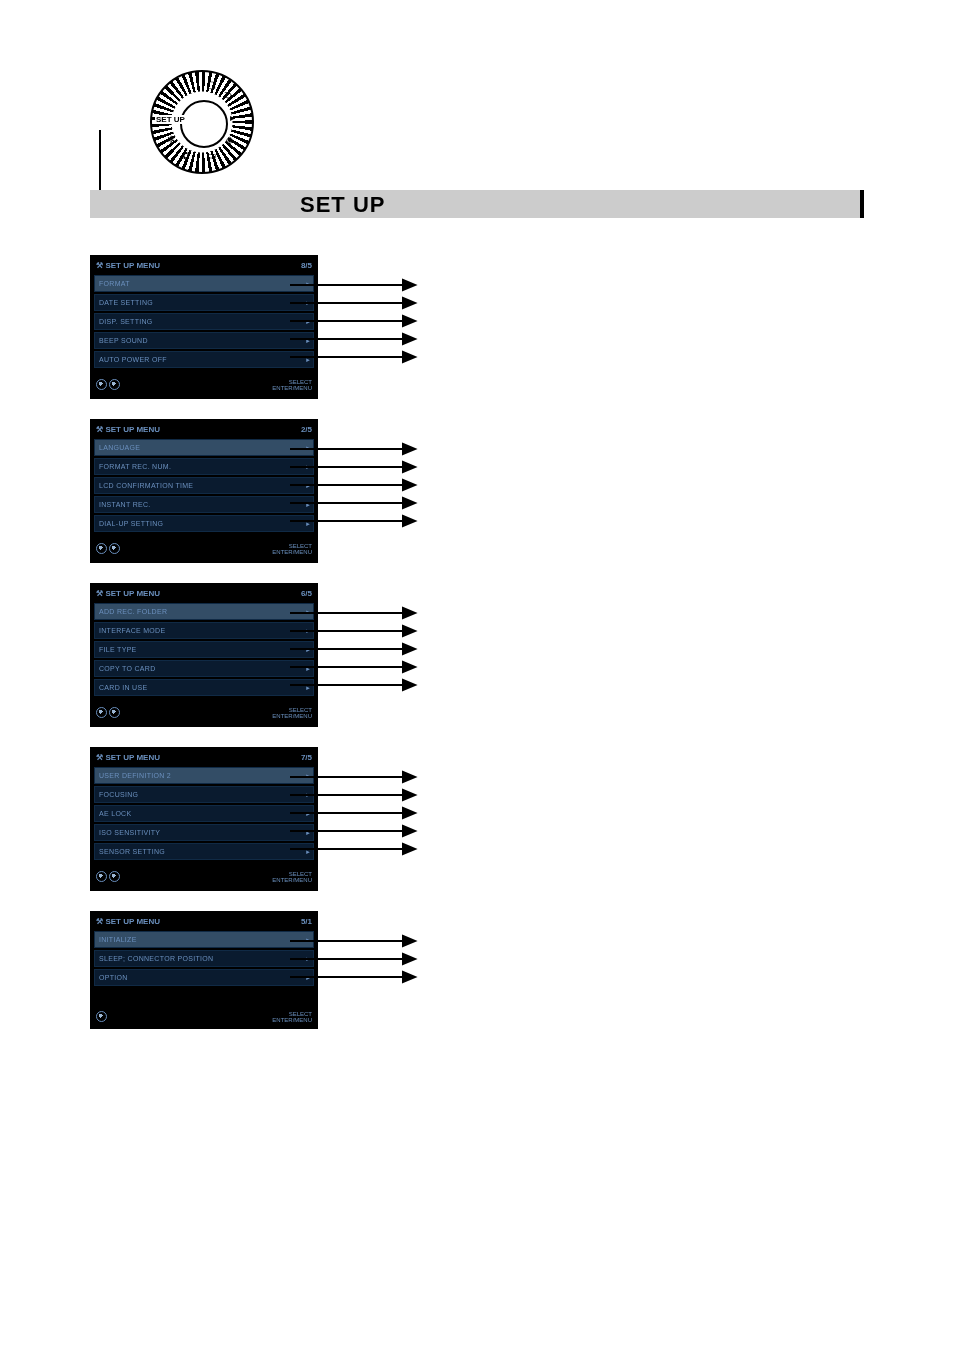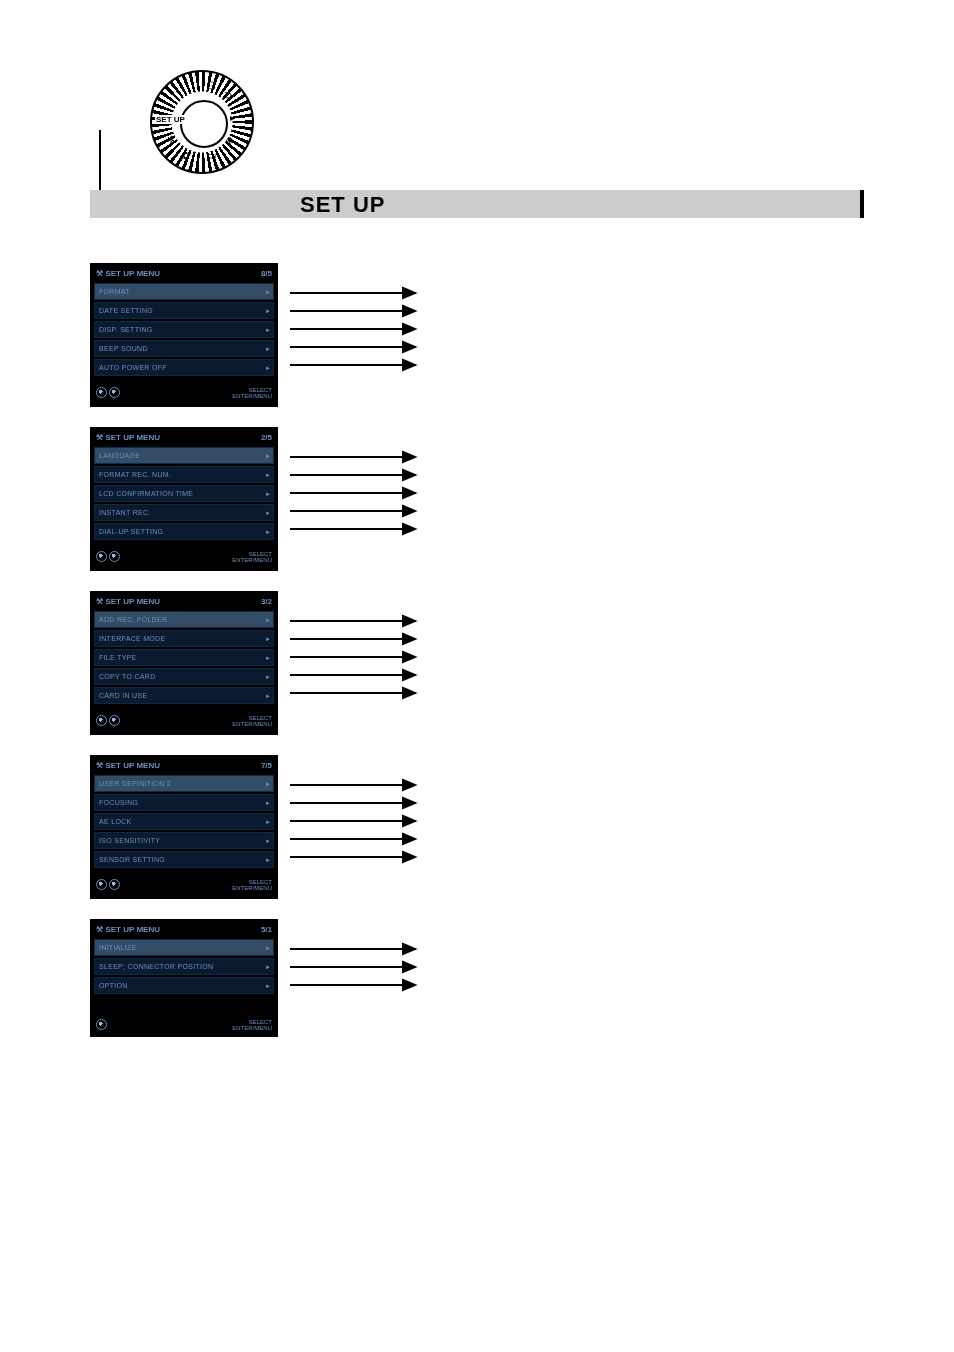--- a/index.html
+++ b/index.html
@@ -77,26 +77,25 @@
     top: 2px;
   }
   
   .panels-col {
     position: absolute;
     left: 90px;
     top: 255px;
     width: 260px;
   }
   .panel {
-    width: 188px;
+    width: 228px;
     background: #000;
     position: relative;
     margin-bottom: 20px;
     padding: 6px 0 8px 0;
-    margin-top: 8px;
   }
   .panel-header {
     display: flex;
     justify-content: space-between;
     align-items: center;
     padding: 0 6px 4px 6px;
     color: #6a8fbd;
     font-size: 8px;
     font-weight: bold;
   }
@@ -285,21 +284,21 @@
         </g>
       </svg>
     </div>
 
     <div class="panel">
       <div class="panel-header">
         <span>
           <span>⚒</span>
           <span>SET UP MENU</span>
         </span>
-        <span>3/2</span>
+        <span>6/5</span>
       </div>
       <div class="panel-rows">
         <div class="panel-row selected">
             <span>ADD REC. FOLDER</span>
             <span class="arrow">▸</span>
           </div>
         <div class="panel-row">
             <span>INTERFACE MODE</span>
             <span class="arrow">▸</span>
           </div>

